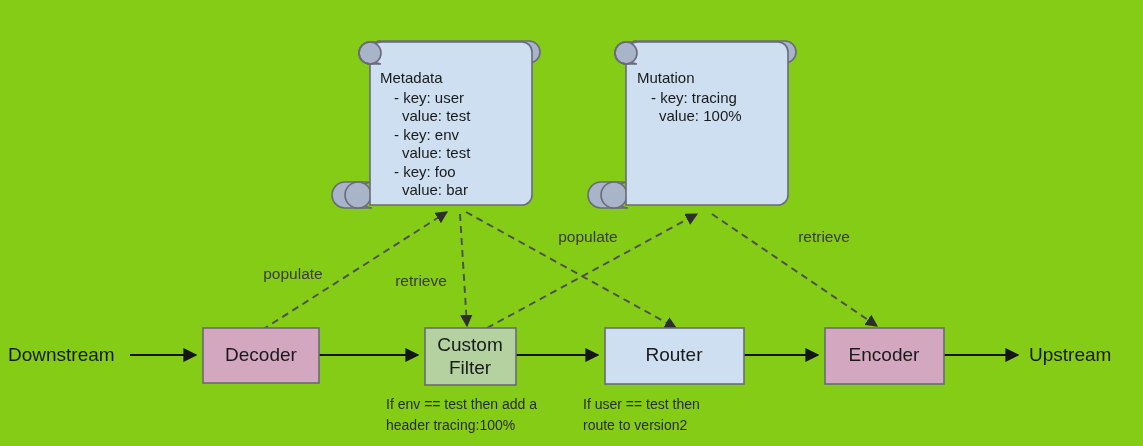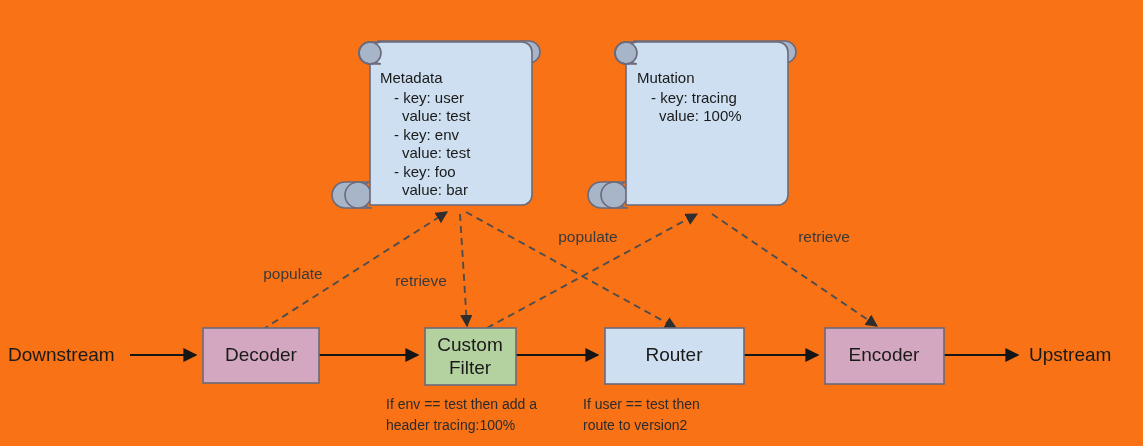--- a/index.html
+++ b/index.html
@@ -8,21 +8,21 @@
     background: #ffffff;
   }
   body {
     font-family: "Liberation Sans", sans-serif;
     color: #1a1a1a;
   }
   #canvas {
     position: relative;
     width: 1143px;
     height: 446px;
-    background: #f97316;
+    background: #84cc16;
     overflow: hidden;
   }
   #diagram-svg {
     position: absolute;
     left: 0;
     top: 0;
     width: 1143px;
     height: 446px;
   }
   .node-label {

